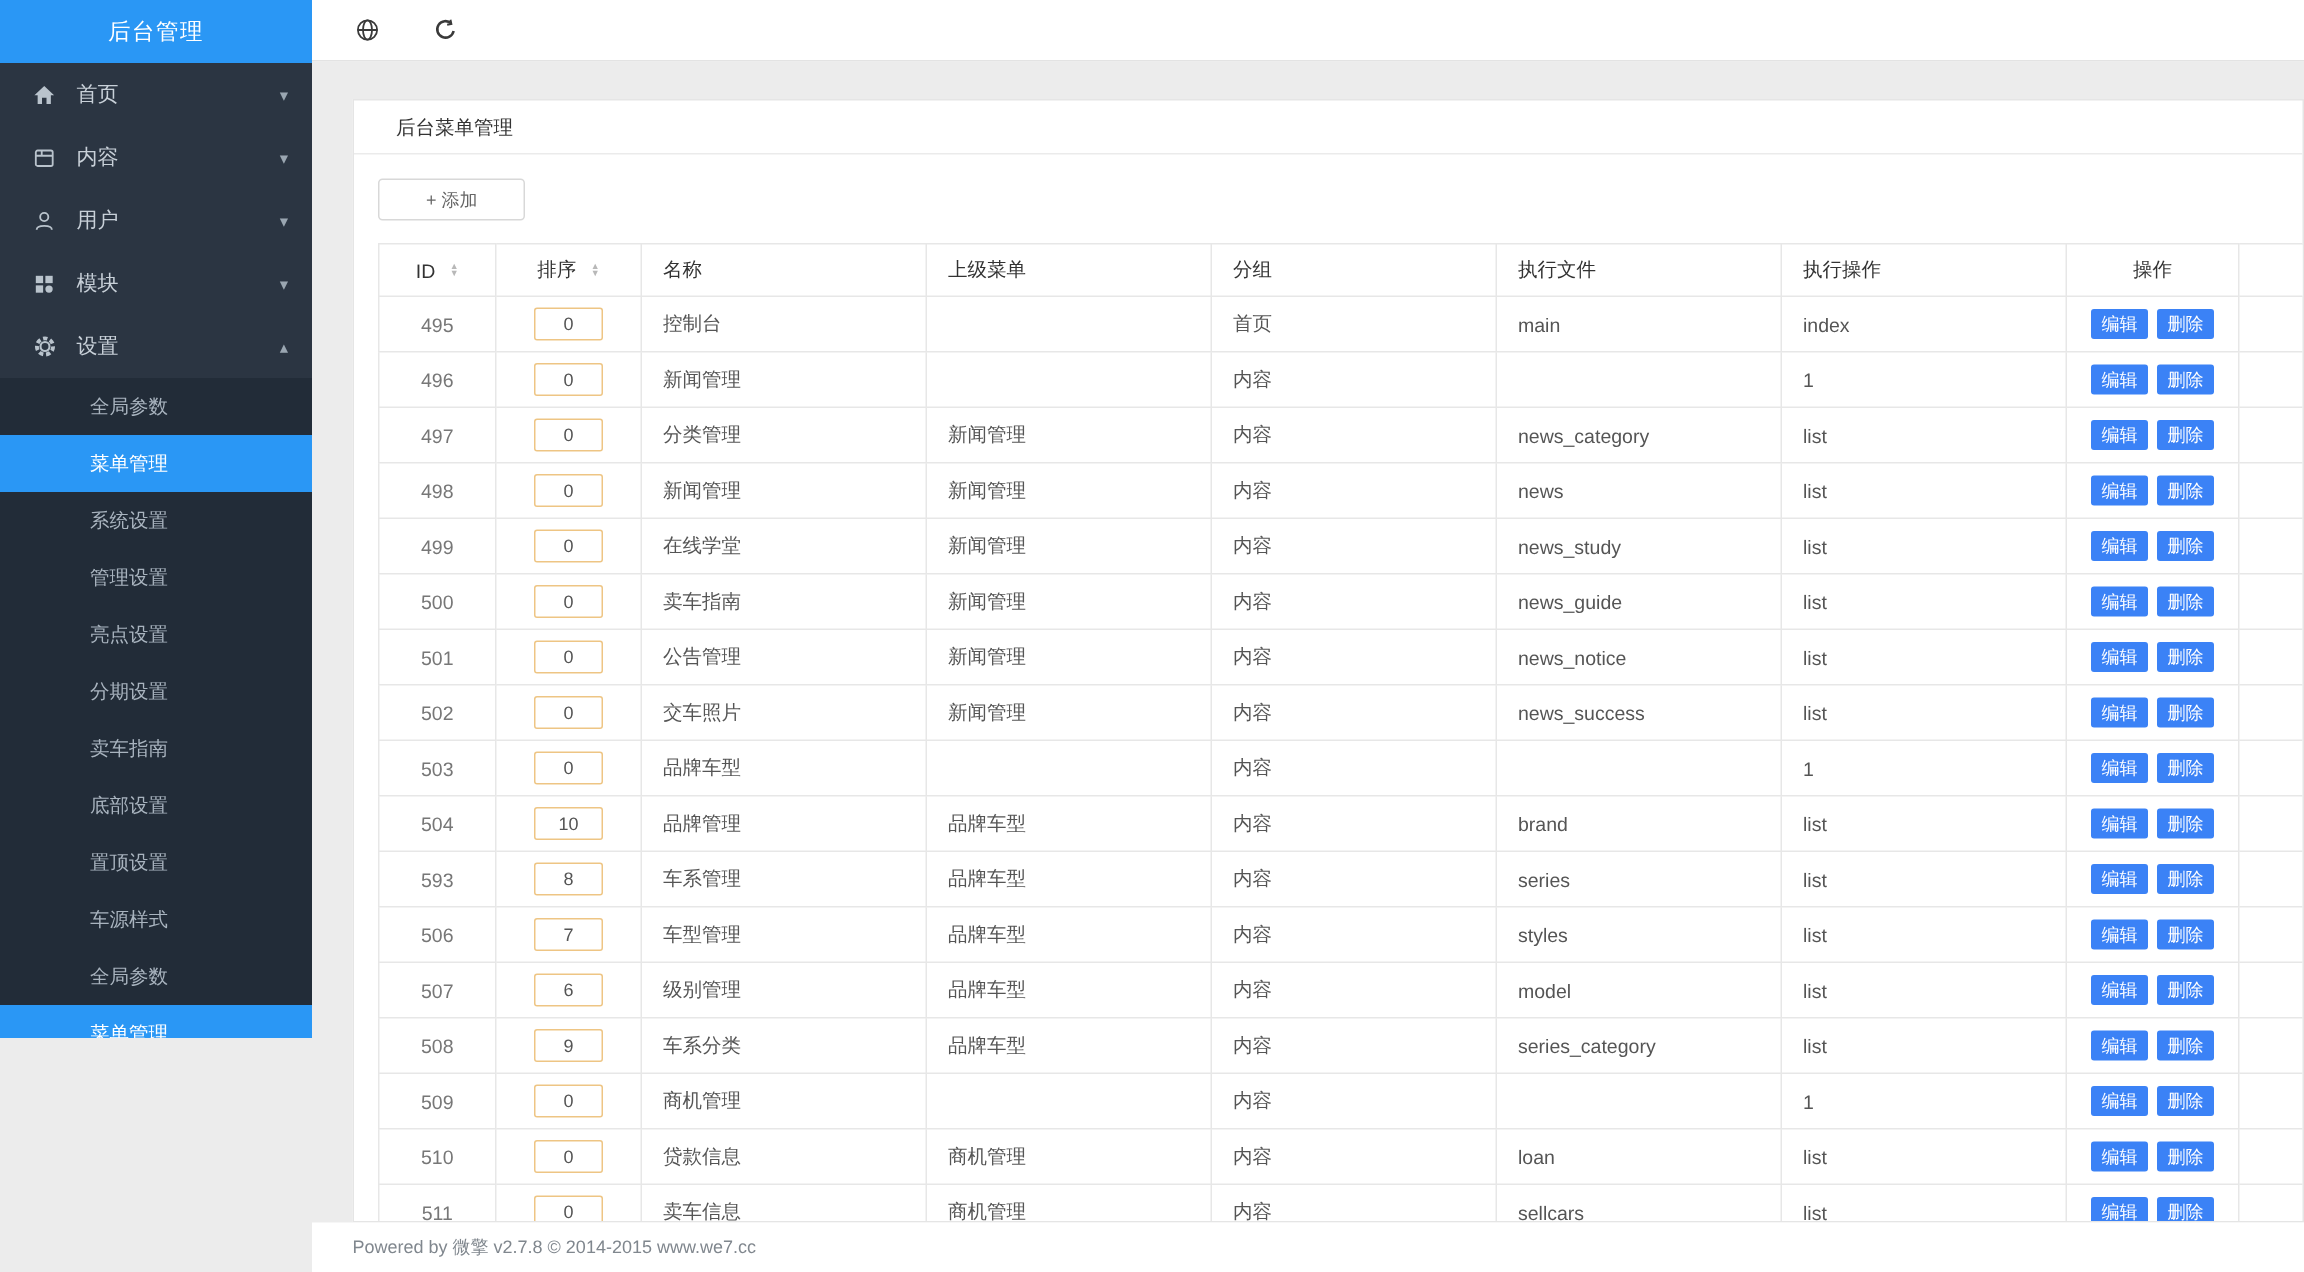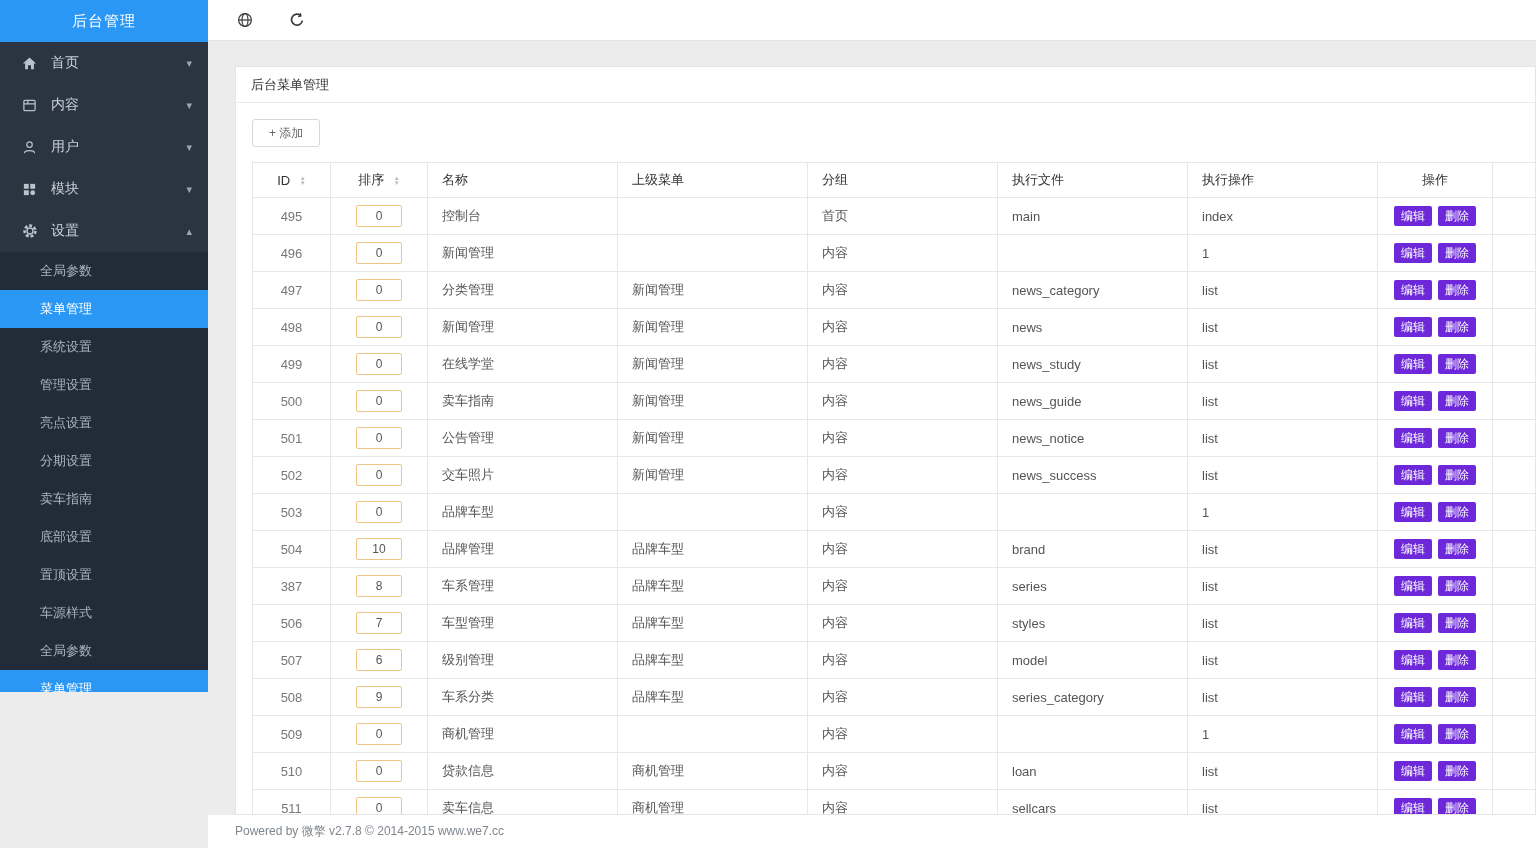--- a/index.html
+++ b/index.html
@@ -13,51 +13,51 @@
   
   .sidebar { width:208px; flex-shrink:0; background:#2b3542; overflow:hidden; display:flex; flex-direction:column; }
   .sidebar-header { height:42px; flex-shrink:0; background:#2a97f5; color:#fff;
     display:flex; align-items:center; justify-content:center; font-size:15px; letter-spacing:1px; }
   .menu-item { height:42px; flex-shrink:0; display:flex; align-items:center;
     padding:0 16px 0 22px; color:#c8d0d8; font-size:14px; cursor:pointer; }
   .mi-icon { width:17px; height:16px; margin-right:12px; display:inline-flex; align-items:center; color:#b9c3cc; }
   .mi-label { flex:0 0 auto; }
   .chev { margin-left:auto; font-size:11px; color:#9aa6b1; }
   .submenu { background:#222c38; flex:1; }
-  .submenu-item { height:38px; display:flex; align-items:center; padding-left:40px;
+  .submenu-item { height:38px; display:flex; align-items:center; padding-left:60px;
     color:#a9b4bf; font-size:13px; cursor:pointer; }
   .submenu-item.active { background:#2a97f5; color:#fff; }
 
   
   .main { flex:1; min-width:0; display:flex; flex-direction:column; height:848px; background:#ececec; }
   .topbar { height:41px; flex-shrink:0; background:#fff; border-bottom:1px solid #e3e3e3;
     display:flex; align-items:center; padding-left:29px; gap:36px; }
   .tb-icon { display:inline-flex; width:16px; height:16px; color:#3a3a3a; cursor:pointer; }
 
   .content { flex:1; min-height:0; padding:25px 0 0 27px; overflow:hidden; }
   .panel { background:#fff; border:1px solid #e5e5e5; height:100%; overflow:hidden; }
-  .panel-title { height:36px; line-height:35px; padding-left:15px; font-size:13px; color:#333;
+  .panel-title { height:36px; line-height:35px; padding-left:28px; font-size:13px; color:#333;
     border-bottom:1px solid #ebebeb; }
   .panel-body { padding:16px; }
-  .btn-add { height:28px; padding:0 16px; margin-bottom:15px; background:#fff;
+  .btn-add { height:28px; padding:0 31px; margin-bottom:15px; background:#fff;
     border:1px solid #d8d8d8; border-radius:3px; color:#666; font-size:12px; cursor:pointer;
     font-family:inherit; }
 
   table { border-collapse:collapse; table-layout:fixed; width:1400px; }
   th,td { border:1px solid #e7e7e7; height:37px; padding:0 14px; font-size:13px;
     color:#555; font-weight:normal; text-align:left; white-space:nowrap; overflow:hidden; }
   thead th { height:35px; color:#333; background:#fff; }
   .c-id, .c-sort, .c-ops { text-align:center; padding:0 4px; }
   td.c-id { color:#777;text-align:center; }
   .carets { display:inline-flex; flex-direction:column; margin-left:6px; vertical-align:middle; }
   .carets i { font-style:normal; font-size:6px; line-height:5px; color:#b8b8b8; }
   .sort-input { width:46px; height:22px; border:1px solid #eec584; border-radius:2px;
     text-align:center; font-size:12px; color:#555; outline:none; font-family:inherit; background:#fff; }
   .btn-edit, .btn-delete { display:inline-block; min-width:34px; height:20px; line-height:20px;
-    padding:0 7px; margin:0 3px; background:#6d28d9; color:#fff; border:none; border-radius:2px;
+    padding:0 7px; margin:0 3px; background:#3b82f6; color:#fff; border:none; border-radius:2px;
     font-size:12px; cursor:pointer; font-family:inherit; }
 
   .footer { height:33px; flex-shrink:0; background:#fff; display:flex; align-items:center;
     padding-left:27px; font-size:12px; color:#80878e; }
 </style>
 </head>
 <body>
 
 <div class="app">
 
@@ -302,21 +302,21 @@
                     <td class="c-sort"><input class="sort-input" value="10" style=""></td>
                     <td>品牌管理</td>
                     <td>品牌车型</td>
                     <td>内容</td>
                     <td>brand</td>
                     <td>list</td>
                     <td class="c-ops"><button class="btn-edit">编辑</button><button class="btn-delete">删除</button></td>
                     <td class="c-extra"></td>
                   </tr>
                   <tr>
-                    <td class="c-id">387</td>
+                    <td class="c-id">593</td>
                     <td class="c-sort"><input class="sort-input" value="8" style=""></td>
                     <td>车系管理</td>
                     <td>品牌车型</td>
                     <td>内容</td>
                     <td>series</td>
                     <td>list</td>
                     <td class="c-ops"><button class="btn-edit">编辑</button><button class="btn-delete">删除</button></td>
                     <td class="c-extra"></td>
                   </tr>
                   <tr>

